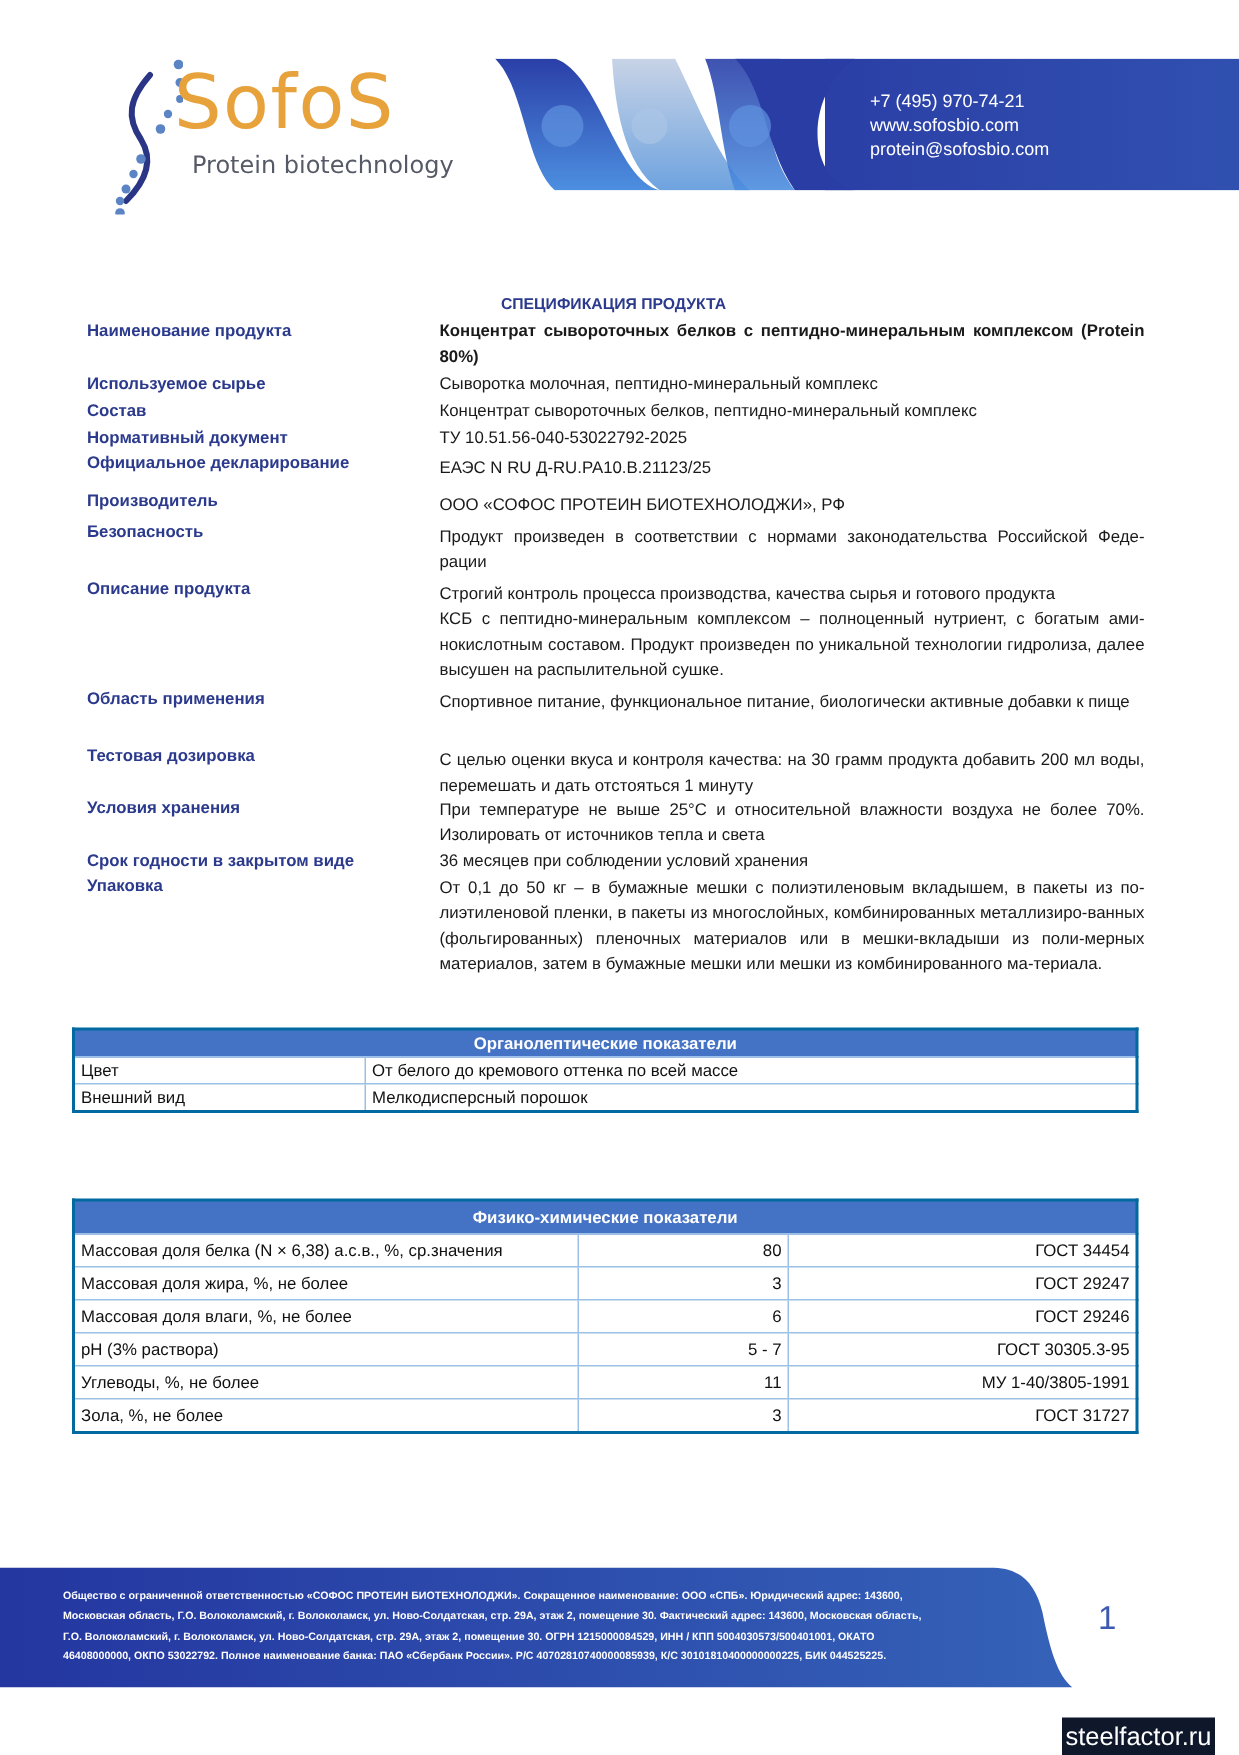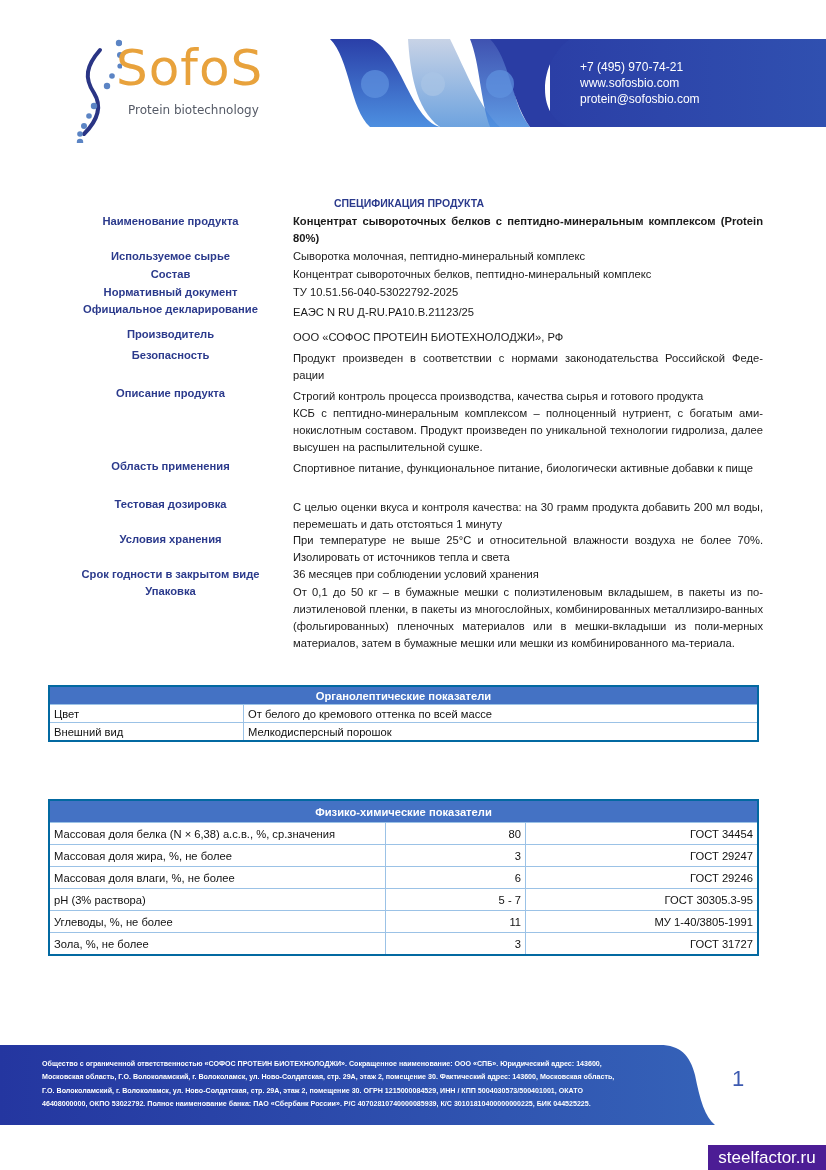--- a/index.html
+++ b/index.html
@@ -2,48 +2,48 @@
 <html><head>
 <meta charset="utf-8">
 <style>
   html, body { margin: 0; padding: 0; background: #ffffff; }
   body { width: 826px; height: 1170px; position: relative; overflow: hidden; font-family: "Liberation Sans", sans-serif; color: #111; }
 
   
   .logo { position: absolute; left: 62px; top: 38px; width: 250px; height: 105px; }
   .logo-helix { position: absolute; left: 0; top: 0; width: 60px; height: 105px; }
   .logo-word { position: absolute; left: 54px; top: 0px; font-family: "DejaVu Sans", sans-serif; font-size: 50px; color: #e8a23c; letter-spacing: 1px; line-height: 60px; }
-  .logo-sub { position: absolute; left: 66px; top: 62px; font-family: "DejaVu Sans", sans-serif; font-size: 12px; color: #555a66; line-height: 20px; }
+  .logo-sub { position: absolute; left: 66px; top: 62px; font-family: "DejaVu Sans", sans-serif; font-size: 16px; color: #555a66; line-height: 20px; }
   .banner { position: absolute; left: 330px; top: 39px; width: 496px; height: 88px; overflow: hidden; }
   .banner-svg { position: absolute; left: 0; top: 0; }
   .contact { position: absolute; left: 580px; top: 59px; color: #ffffff; font-size: 12px; line-height: 16px; }
   .contact div { white-space: nowrap; }
 
   
   .spec-title { position: absolute; left: 0; width: 826px; top: 197px; text-align: center; font-size: 10.5px; font-weight: bold; color: #2b3a8c; padding-left: 0px; }
   .spec-title span { position: relative; left: -4px; }
   .spec-row { position: absolute; left: 58px; width: 700px; font-size: 11.2px; line-height: 17px; }
-  .spec-label { position: absolute; left: 0; top: 0; width: 225px; color: #2b3a8c; font-weight: bold; text-align: center; }
+  .spec-label { position: absolute; left: 0; top: 0; width: 225px; color: #2b3a8c; font-weight: bold; }
   .spec-value { position: absolute; left: 235px; top: 0; width: 470px; color: #1a1a1a; text-align: justify; }
   .spec-value.bold { font-weight: bold; }
   .spec-value p { margin: 0; }
 
   
   table.tbl { position: absolute; left: 48px; width: 711px; border-collapse: collapse; font-size: 11.2px; border: 2px solid #0369a1; }
   table.tbl th { background: #4472c4; color: #fff; font-weight: bold; height: 17px; padding: 0; text-align: center; border: 1px solid #9bc2e6; }
   table.tbl td { border: 1px solid #9bc2e6; padding: 0 4px; height: 17px; color: #111; }
   table.tbl2 td { height: 21px; }
   table.tbl2 th { height: 21px; margin-left: 12px; }
   td.center { text-align: right; }
 
   
   .footer { position: absolute; left: 0; top: 1045px; width: 826px; height: 80px; }
   .footer-text { position: absolute; left: 42px; top: 1058px; width: 650px; color: #fff; font-size: 7.1px; line-height: 13.3px; font-weight: bold; white-space: nowrap; }
   .page-num { position: absolute; left: 732px; top: 1066px; font-size: 22px; color: #3d5ab0; }
-  .watermark { position: absolute; left: 708px; top: 1145px; width: 118px; height: 25px; background: #4c1d95; color: #ffffff; font-size: 17px; line-height: 25px; text-align: center; }
+  .watermark { position: absolute; left: 708px; top: 1145px; width: 102px; height: 25px; background: #0f172a; color: #ffffff; font-size: 17px; line-height: 25px; text-align: center; }
 </style>
 </head>
 <body>
 
 <div class="logo">
   <svg class="logo-helix" width="60" height="105" viewBox="0 0 60 105">
     <path d="M38 12 C 24 28, 22 40, 32 55 C 40 68, 36 82, 22 96" stroke="#2a3585" stroke-width="4" fill="none" stroke-linecap="round"></path>
     <circle cx="57" cy="5" r="3.2" fill="#5b84c4"></circle>
     <circle cx="58" cy="17" r="3" fill="#5b84c4"></circle>
     <circle cx="58" cy="28" r="2.6" fill="#5b84c4"></circle>

